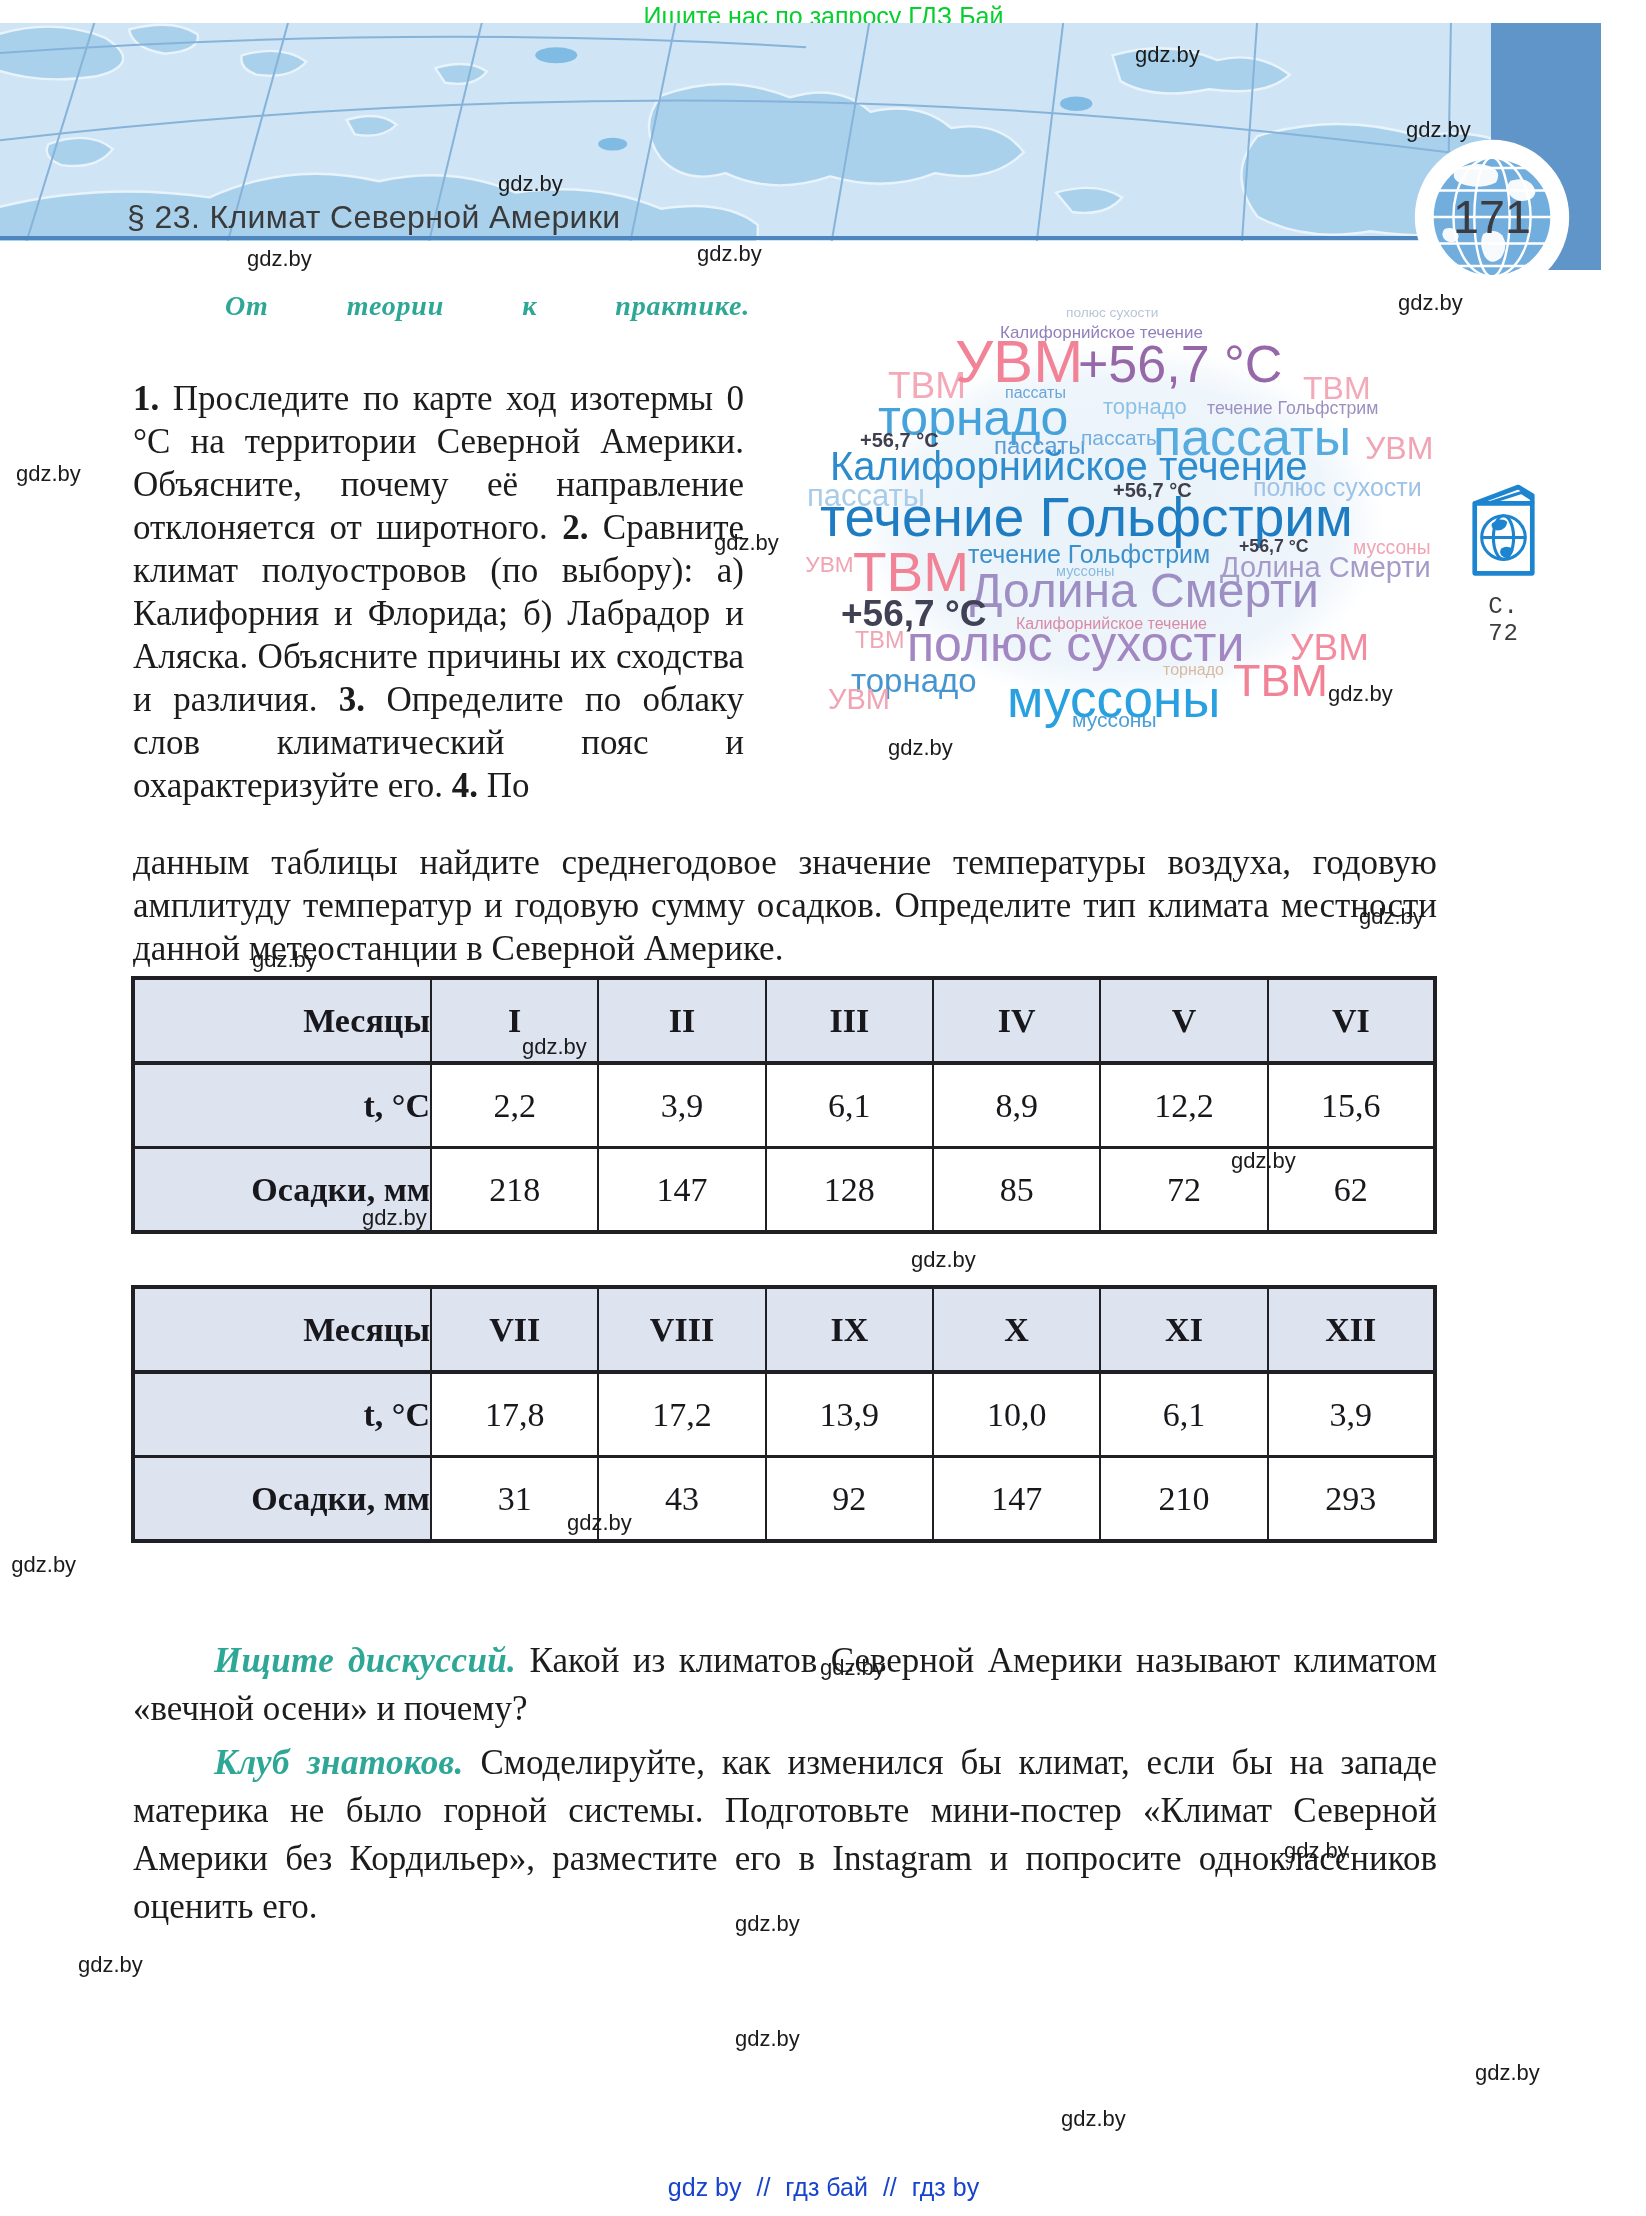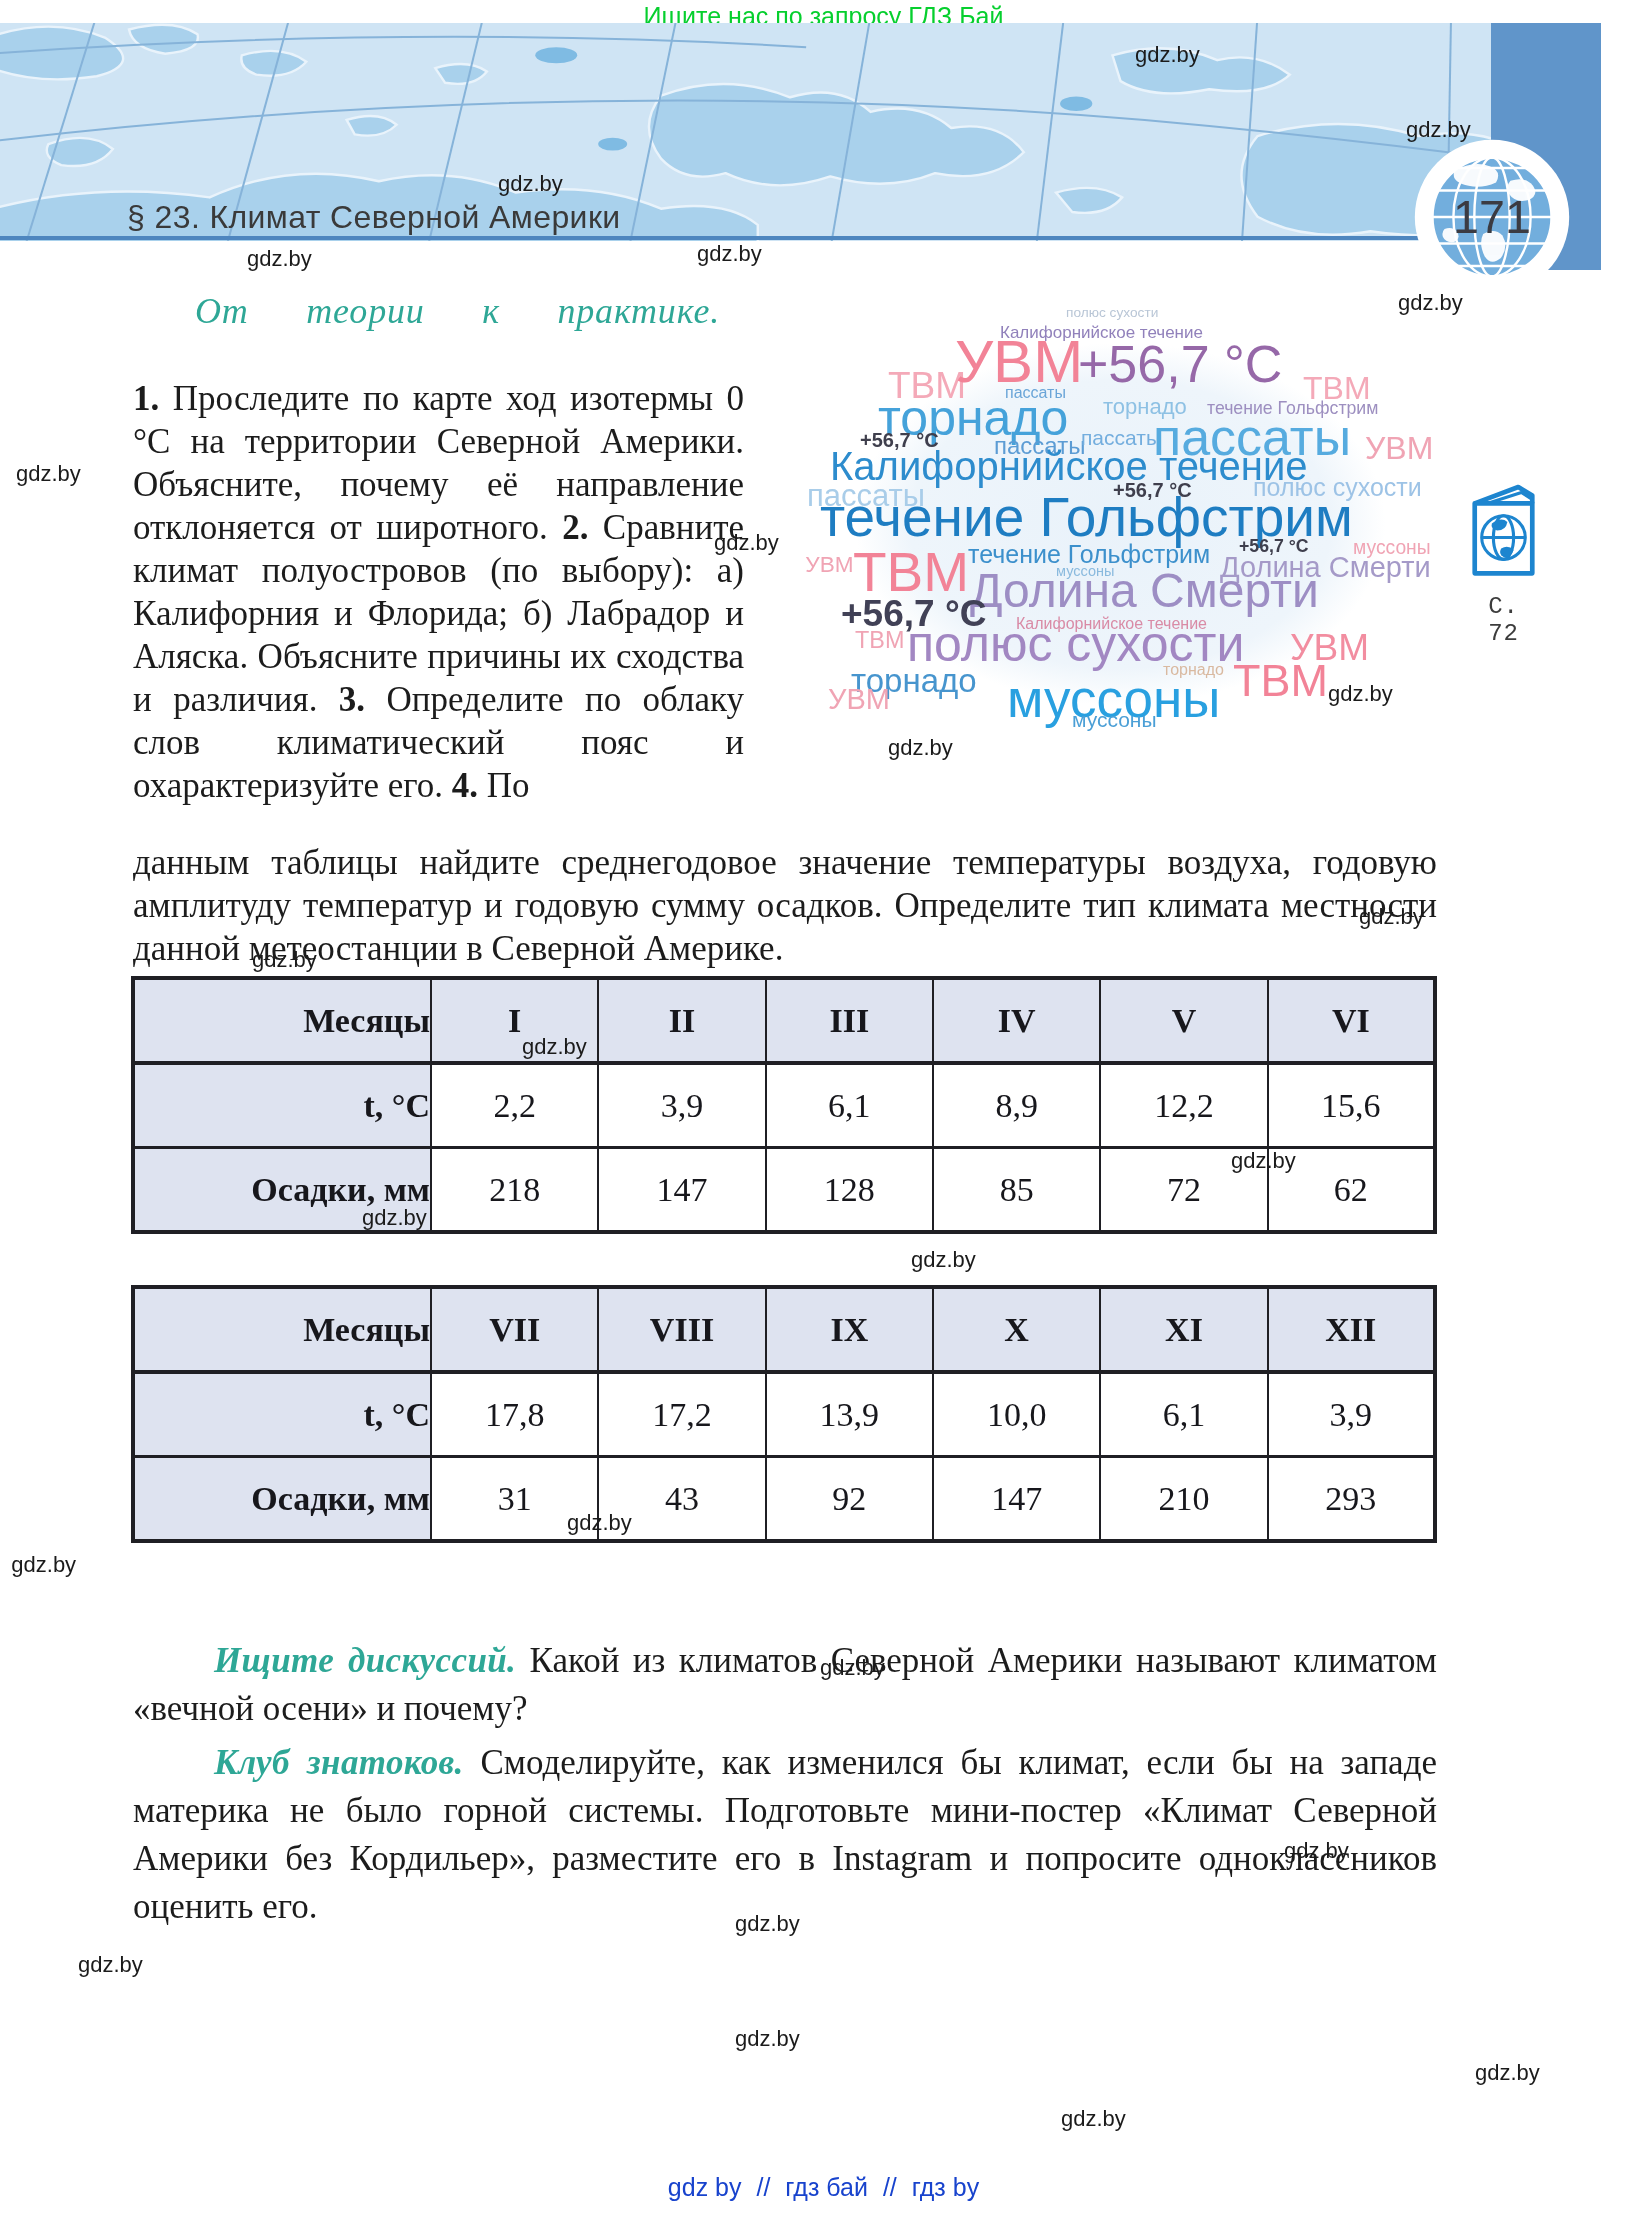--- a/index.html
+++ b/index.html
@@ -15,22 +15,22 @@
   .banner{position:absolute;left:0;top:22.6px;width:1601px;height:218px;overflow:visible;}
   .banner svg.map{position:absolute;left:0;top:0;}
   .banner-block{position:absolute;left:1491px;top:0;width:110px;height:247px;background:#6095ca;}
   .banner-line{position:absolute;left:0;top:213px;width:1443px;height:4.8px;background:#4e86bf;}
   .page-title{position:absolute;left:127px;top:176px;
               font-family:"Liberation Sans","DejaVu Sans",sans-serif;
               font-size:32px;font-weight:500;color:#3a3a3a;letter-spacing:0.4px;}
   .page-globe{position:absolute;left:1414px;top:139px;width:156px;height:156px;}
 
   
-  .lead-heading{position:absolute;left:195px;top:290px;width:525px;
-                font-size:36px;font-weight:400;font-style:italic;color:#2ea796;
+  .lead-heading{position:absolute;left:225px;top:290px;width:525px;
+                font-size:28px;font-weight:700;font-style:italic;color:#2ea796;
                 text-align:justify;text-align-last:justify;letter-spacing:0.8px;}
 
   
   .para{font-size:35px;line-height:43px;text-align:justify;color:#1c1c1c;}
   .col-para{position:absolute;left:133px;top:342px;width:611px;}
   .full-para{position:absolute;left:133px;top:806px;width:1304px;}
   .para b{font-weight:700;}
 
   
   .cloud{position:absolute;left:794px;top:282px;width:653px;height:484px;

